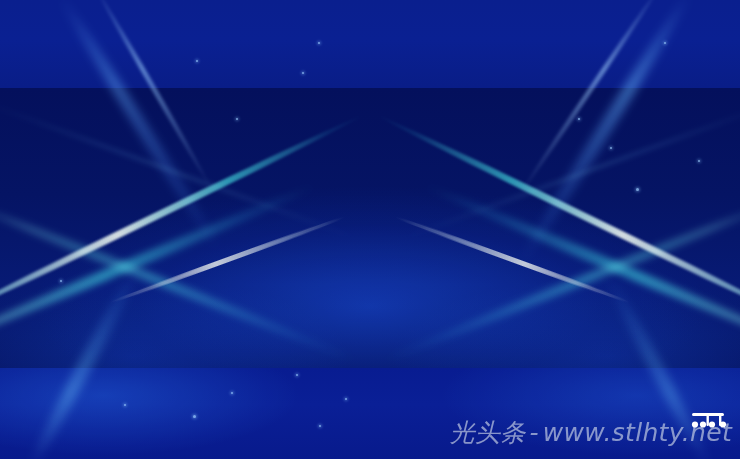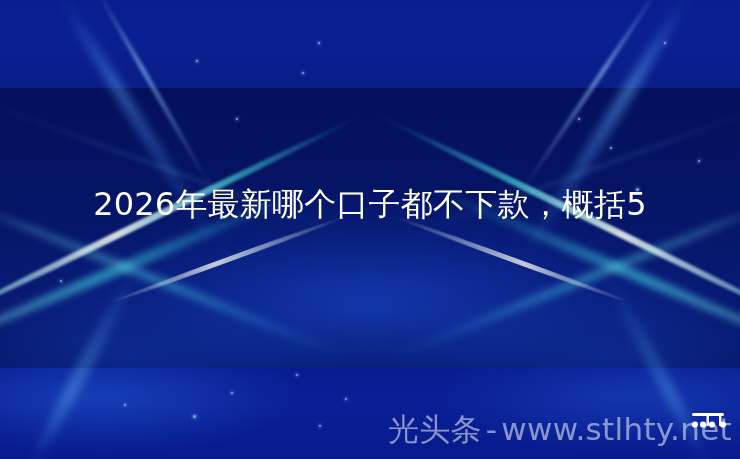--- a/index.html
+++ b/index.html
@@ -296,25 +296,26 @@
 
   
   .watermark {
     position: absolute;
     right: 8px;
     bottom: 14px;
     display: flex;
     align-items: center;
     gap: 4px;
     color: rgba(214, 222, 236, 0.62);
-    font-size: 31px;
+    font-size: 25px;
     line-height: 1;
     letter-spacing: 0.3px;
     font-family: "DejaVu Sans", "Liberation Sans", sans-serif;
     white-space: nowrap;
+    font-style: italic;
   }
   .watermark-logo {
     position: absolute;
     right: 6px;
     bottom: 22px;
     width: 46px;
     height: 26px;
     pointer-events: none;
   }
 </style>
@@ -362,21 +363,20 @@
       <div class="dot" style="left: 231px; top: 392px; width: 2px; height: 2px; background: rgb(159, 208, 255);"></div>
       <div class="dot" style="left: 193px; top: 415px; width: 3px; height: 3px; background: rgb(159, 208, 255);"></div>
       <div class="dot" style="left: 319px; top: 425px; width: 2px; height: 2px; background: rgb(159, 208, 255);"></div>
       <div class="dot" style="left: 345px; top: 398px; width: 2px; height: 2px; background: rgb(159, 208, 255);"></div>
       <div class="dot" style="left: 296px; top: 374px; width: 2px; height: 2px; background: rgb(159, 208, 255);"></div>
       <div class="dot" style="left: 664px; top: 42px; width: 2px; height: 2px; background: rgb(159, 208, 255);"></div>
       <div class="dot" style="left: 60px; top: 280px; width: 2px; height: 2px; background: rgb(159, 208, 255);"></div>
     </div>
 
   <div class="title-wrap">
-    <span class="title-line">2026年最新哪个口子都不下款，概括5</span>
   </div>
 
   <div class="watermark">
     <span>光头条</span>
     <span>-</span>
     <span>www.stlhty.net</span>
   </div>
 
   <svg class="watermark-logo" viewBox="0 0 46 26">
     <rect x="4" y="2" width="32" height="3" rx="1.5" fill="#ffffff"></rect>

